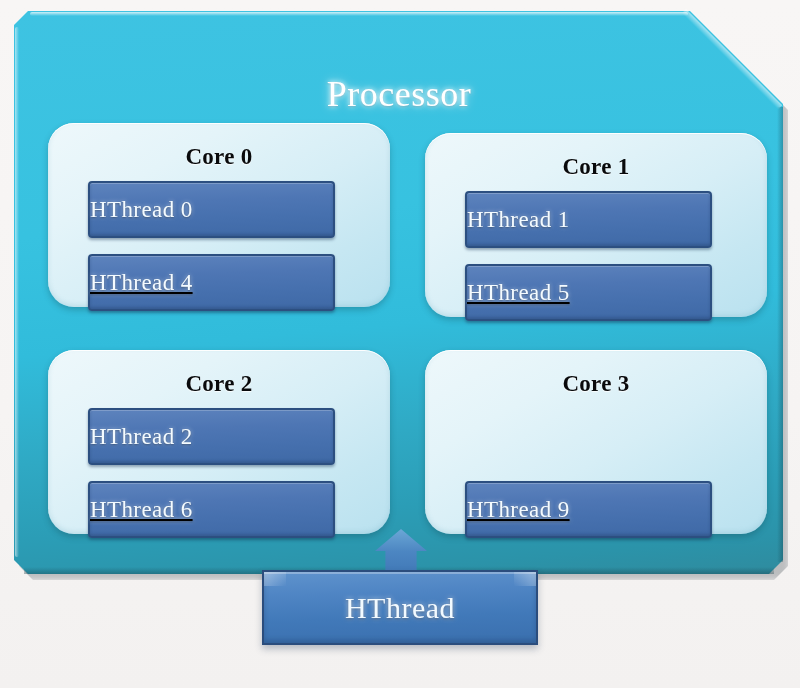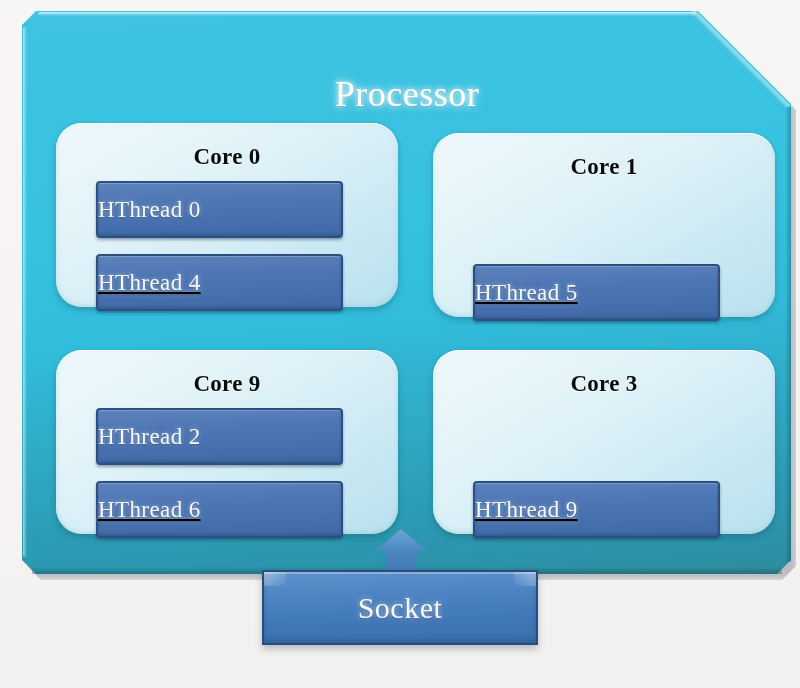--- a/index.html
+++ b/index.html
@@ -23,21 +23,20 @@
     background: linear-gradient(180deg, #f8f6f5 0%, #f6f4f3 60%, #f3f1f0 100%);
   }
 
   
   .processor-wrap {
     position: absolute;
     left: 14px;
     top: 11px;
     width: 770px;
     height: 563px;
-    margin-left: 8px;
   }
   .processor-shadow {
     position: absolute;
     left: 5px; top: 6px;
     width: 770px; height: 563px;
     background: rgba(60,70,75,0.30);
     -webkit-clip-path: polygon(0px 14px, 14px 0px, 676px 0px, 769px 93px, 769px 549px, 755px 563px, 14px 563px, 0px 549px);
     clip-path: polygon(0px 14px, 14px 0px, 676px 0px, 769px 93px, 769px 549px, 755px 563px, 14px 563px, 0px 549px);
     filter: blur(3px);
   }
@@ -256,27 +255,30 @@
         <div class="hthread row1">
           <span class="hthread-label">HThread 0</span>
         </div>
         <div class="hthread row2">
           <span class="hthread-label">HThread 4</span>
         </div>
       </div>
 
       <div class="core-panel c1">
         <div class="core-title">Core 1</div>
+        <div class="hthread row1">
+          <span class="hthread-label">HThread 1</span>
+        </div>
         <div class="hthread row2">
           <span class="hthread-label">HThread 5</span>
         </div>
       </div>
 
       <div class="core-panel c2">
-        <div class="core-title">Core 9</div>
+        <div class="core-title">Core 2</div>
         <div class="hthread row1">
           <span class="hthread-label">HThread 2</span>
         </div>
         <div class="hthread row2">
           <span class="hthread-label">HThread 6</span>
         </div>
       </div>
 
       <div class="core-panel c3">
         <div class="core-title">Core 3</div>
@@ -286,16 +288,16 @@
       </div>
 
     </div>
   </div>
 
   <div class="socket-arrow"></div>
 
   <div class="socket-box">
     <div class="socket-corner-l"></div>
     <div class="socket-corner-r"></div>
-    <span class="socket-label">Socket</span>
+    <span class="socket-label">HThread</span>
   </div>
 
 </div>
 
 </body></html>

